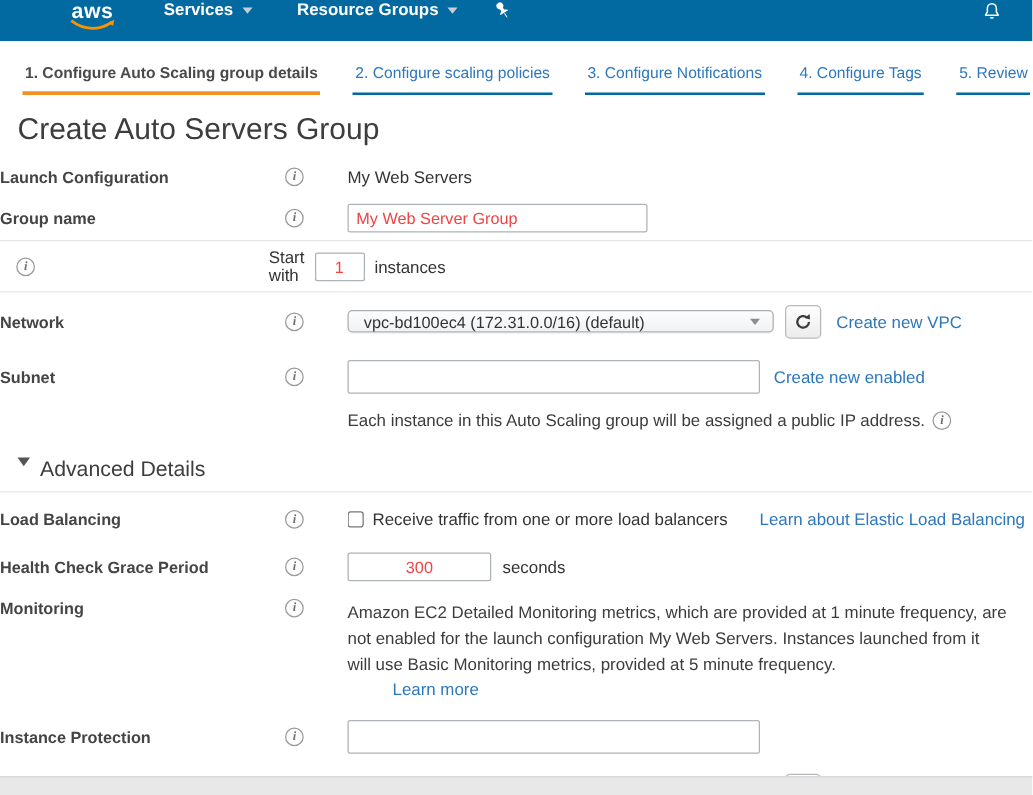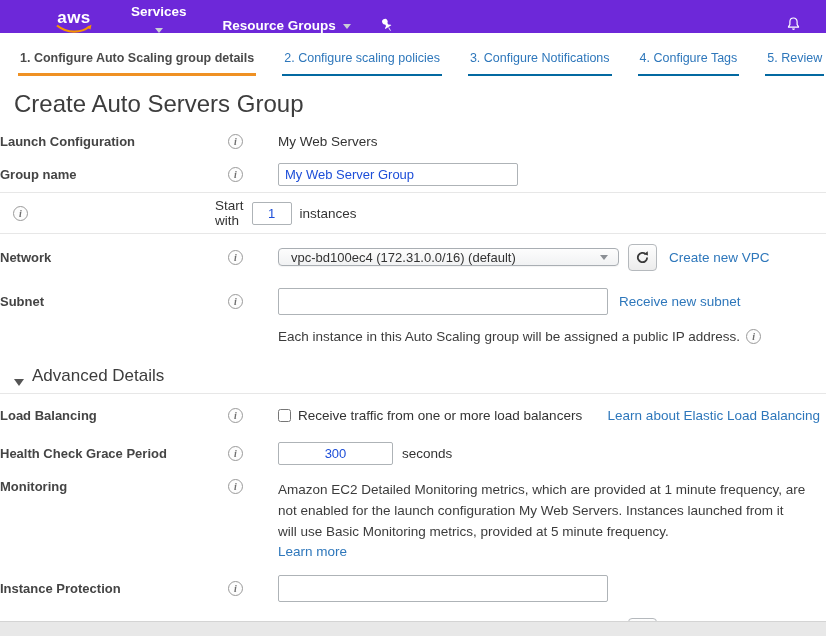--- a/index.html
+++ b/index.html
@@ -7,38 +7,38 @@
   body {
     font-family: "Liberation Sans", sans-serif;
     background: #fff;
     color: #333;
     overflow: hidden;
     position: relative;
   }
   
   .navbar {
     height: 33px;
-    background: #6d28d9;
+    background: #0369a1;
     display: flex;
-    align-items: flex-end;
+    align-items: flex-start;
     color: #fff;
   }
   .aws-logo {
     margin-left: 55px;
     display: flex; flex-direction: column; align-items: center;
     line-height: 1;
   }
   .aws-logo .aws-text { font-size: 17px; font-weight: bold; letter-spacing: .5px; color:#fff; }
   .aws-logo svg { margin-top: -2px; }
   .nav-menu {
     display: flex; align-items: center; gap: 7px;
     font-size: 13.5px; font-weight: bold; color: #fff;
     cursor: default;
   }
-  .nav-menu.services { margin-left: 38px; flex-direction: column; }
+  .nav-menu.services { margin-left: 38px; }
   .nav-menu.resource-groups { margin-left: 36px; }
   .caret-down {
     width: 0; height: 0;
     border-left: 4px solid transparent;
     border-right: 4px solid transparent;
     border-top: 5px solid #c9ced6;
     display: inline-block;
     margin-top: 2px;
   }
   .nav-pin { margin-left: 28px; transform: rotate(-32deg); display:flex; }
@@ -98,28 +98,28 @@
     font-weight: bold;
     display: inline-flex; align-items: center; justify-content: center;
     background: #fdfdfd;
     flex: none;
   }
   .f-control { display: flex; align-items: center; font-size: 13.5px; color:#333; }
   .divider { border-top: 1px solid #e7e7e7; margin: 0; }
   input[type=text] {
     font-family: "Liberation Sans", sans-serif;
     font-size: 13px;
-    color: #1d4ed8;
+    color: #ef4444;
     border: 1px solid #aeb3b7;
     border-radius: 2px;
     padding: 3px 6px;
     outline: none;
     background: #fff;
   }
-  .link { color: #2e77bb; font-size: 13.5px; text-decoration: none; cursor: pointer; white-space: nowrap; }
+  .link { color: #2e77bb; font-size: 13.5px; text-decoration: none; cursor: pointer; white-space: nowrap; margin-left: 36px; }
   .select-box {
     border: 1px solid #a9aeb3;
     border-radius: 4px;
     background: linear-gradient(#fdfdfd, #f1f2f3);
     height: 18px;
     display: flex; align-items: center;
     padding: 0 10px 0 12px;
     font-size: 13px; color: #333;
     position: relative;
     cursor: pointer;
@@ -138,21 +138,21 @@
     width: 29px; height: 27px;
     border: 1px solid #b5b9bd;
     border-radius: 4px;
     background: linear-gradient(#fefefe, #ececec);
     display: inline-flex; align-items: center; justify-content: center;
     margin-left: 9px;
     cursor: pointer;
     flex: none;
   }
   .section-header {
-    display: flex; align-items: flex-end; gap: 8px;
+    display: flex; align-items: flex-start; gap: 8px;
     margin: 16px 0 1px 14px;
     font-size: 17px; color: #3d3d3d;
     cursor: pointer;
   }
   .tri-down {
     width: 0; height: 0;
     border-left: 5px solid transparent;
     border-right: 5px solid transparent;
     border-top: 7px solid #555;
   }
@@ -270,21 +270,21 @@
     </div>
   </div>
 
   <div class="form-row" style="height:42px;">
     <div class="f-label">Subnet</div>
     <div class="f-icon">
         <span class="info-icon">i</span>
       </div>
     <div class="f-control">
       <input type="text" style="width: 330px; height: 27px;" value="">
-      <a class="link" style="margin-left:11px;">Receive new subnet</a>
+      <a class="link" style="margin-left:11px;">Create new enabled</a>
     </div>
   </div>
 
   <div class="form-row" style="height:28px;">
     <div></div>
       <div></div>
     <div class="note-text">
       <span>Each instance in this Auto Scaling group will be assigned a public IP address.</span>
       <span class="info-icon">i</span>
     </div>

